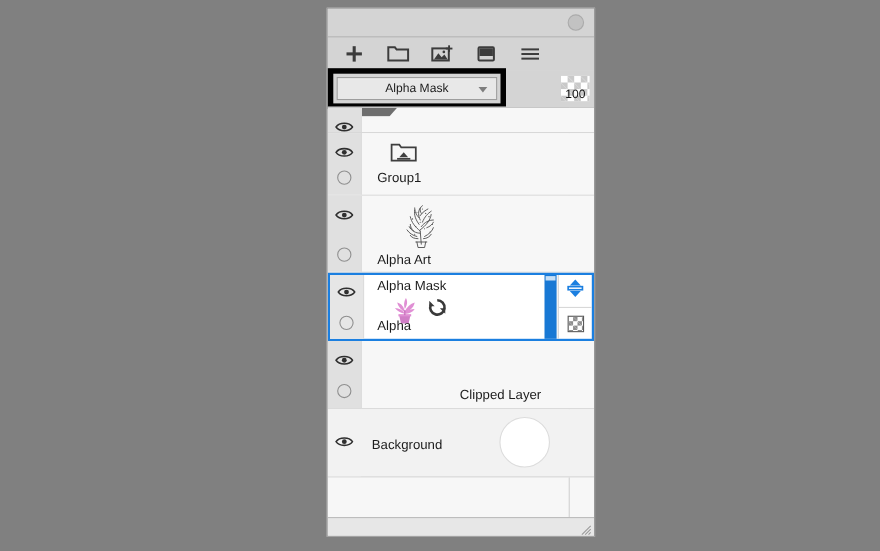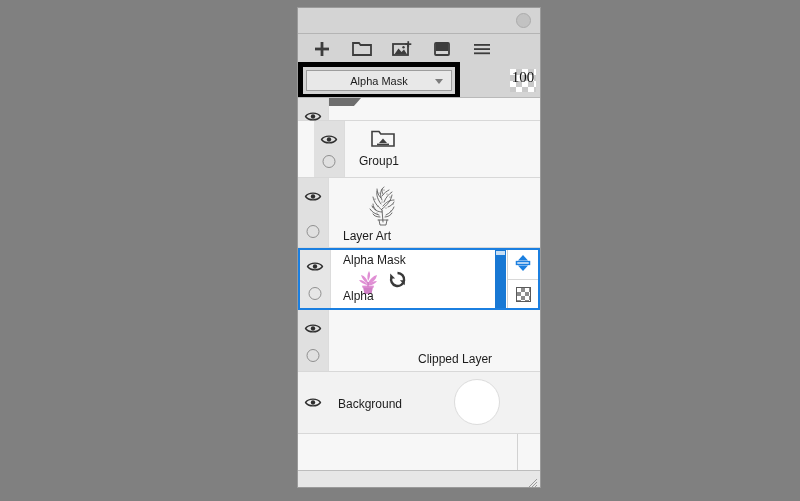--- a/index.html
+++ b/index.html
@@ -121,25 +121,24 @@
     width: 26px;
     height: 23px;
     box-sizing: border-box;
     background-color: #ffffff;
     background-image:
       linear-gradient(45deg, #c9c9c9 25%, transparent 25%, transparent 75%, #c9c9c9 75%),
       linear-gradient(45deg, #c9c9c9 25%, transparent 25%, transparent 75%, #c9c9c9 75%);
     background-size: 12px 12px;
     background-position: 0 0, 6px 6px;
     display: flex;
-    align-items: flex-start;
+    align-items: flex-end;
     justify-content: center;
-    font-size: 15px;
+    font-size: 11px;
     color: #111;
-    font-family: Liberation Serif, serif;
   }
 
   
   .layer-list {
     flex: 1 1 auto;
     background: #f7f7f7;
     border-top: 1px solid #b9b9b9;
     position: relative;
     overflow: hidden;
   }
@@ -204,21 +203,21 @@
     position: absolute;
     left: 0px;
     top: 0px;
     width: 32px;
     height: 8px;
     background: #6e6e6e;
     clip-path: polygon(0 0, 100% 0, 78% 100%, 0 100%);
   }
 
   
-  #row-group { height: 57px; padding-left: 16px; }
+  #row-group { height: 57px; }
   .folder-thumb {
     position: absolute;
     left: 24px;
     top: 8px;
   }
   #row-group .row-label { top: 33px; }
 
   
   #row-lineart { height: 70px; }
   .lineart-thumb {
@@ -509,21 +508,21 @@
                 <circle cx="16" cy="25" r="0.5"></circle>
               <circle cx="36" cy="22" r="0.5"></circle>
                 <circle cx="20" cy="31" r="0.5"></circle>
               <circle cx="34" cy="29" r="0.5"></circle>
                 <circle cx="25" cy="20" r="0.5"></circle>
               <circle cx="29" cy="26" r="0.5"></circle>
                 <circle cx="21" cy="24" r="0.5"></circle>
             </g>
           </svg>
         </span>
-        <span class="row-label">Layer Art</span>
+        <span class="row-label">Alpha Art</span>
       </div>
     </div>
 
     <div class="layer-row" id="row-alpha">
       <div class="gutter">
         <span class="eye-icon">
           <svg width="17" height="11" viewBox="0 0 17 11">
             <path d="M1 5.5 C4 1, 13 1, 16 5.5 C13 10, 4 10, 1 5.5 Z" fill="none" stroke="#2f2f2f" stroke-width="1.4"></path>
             <circle cx="8.5" cy="5.5" r="2.2" fill="#2f2f2f"></circle>
           </svg>

